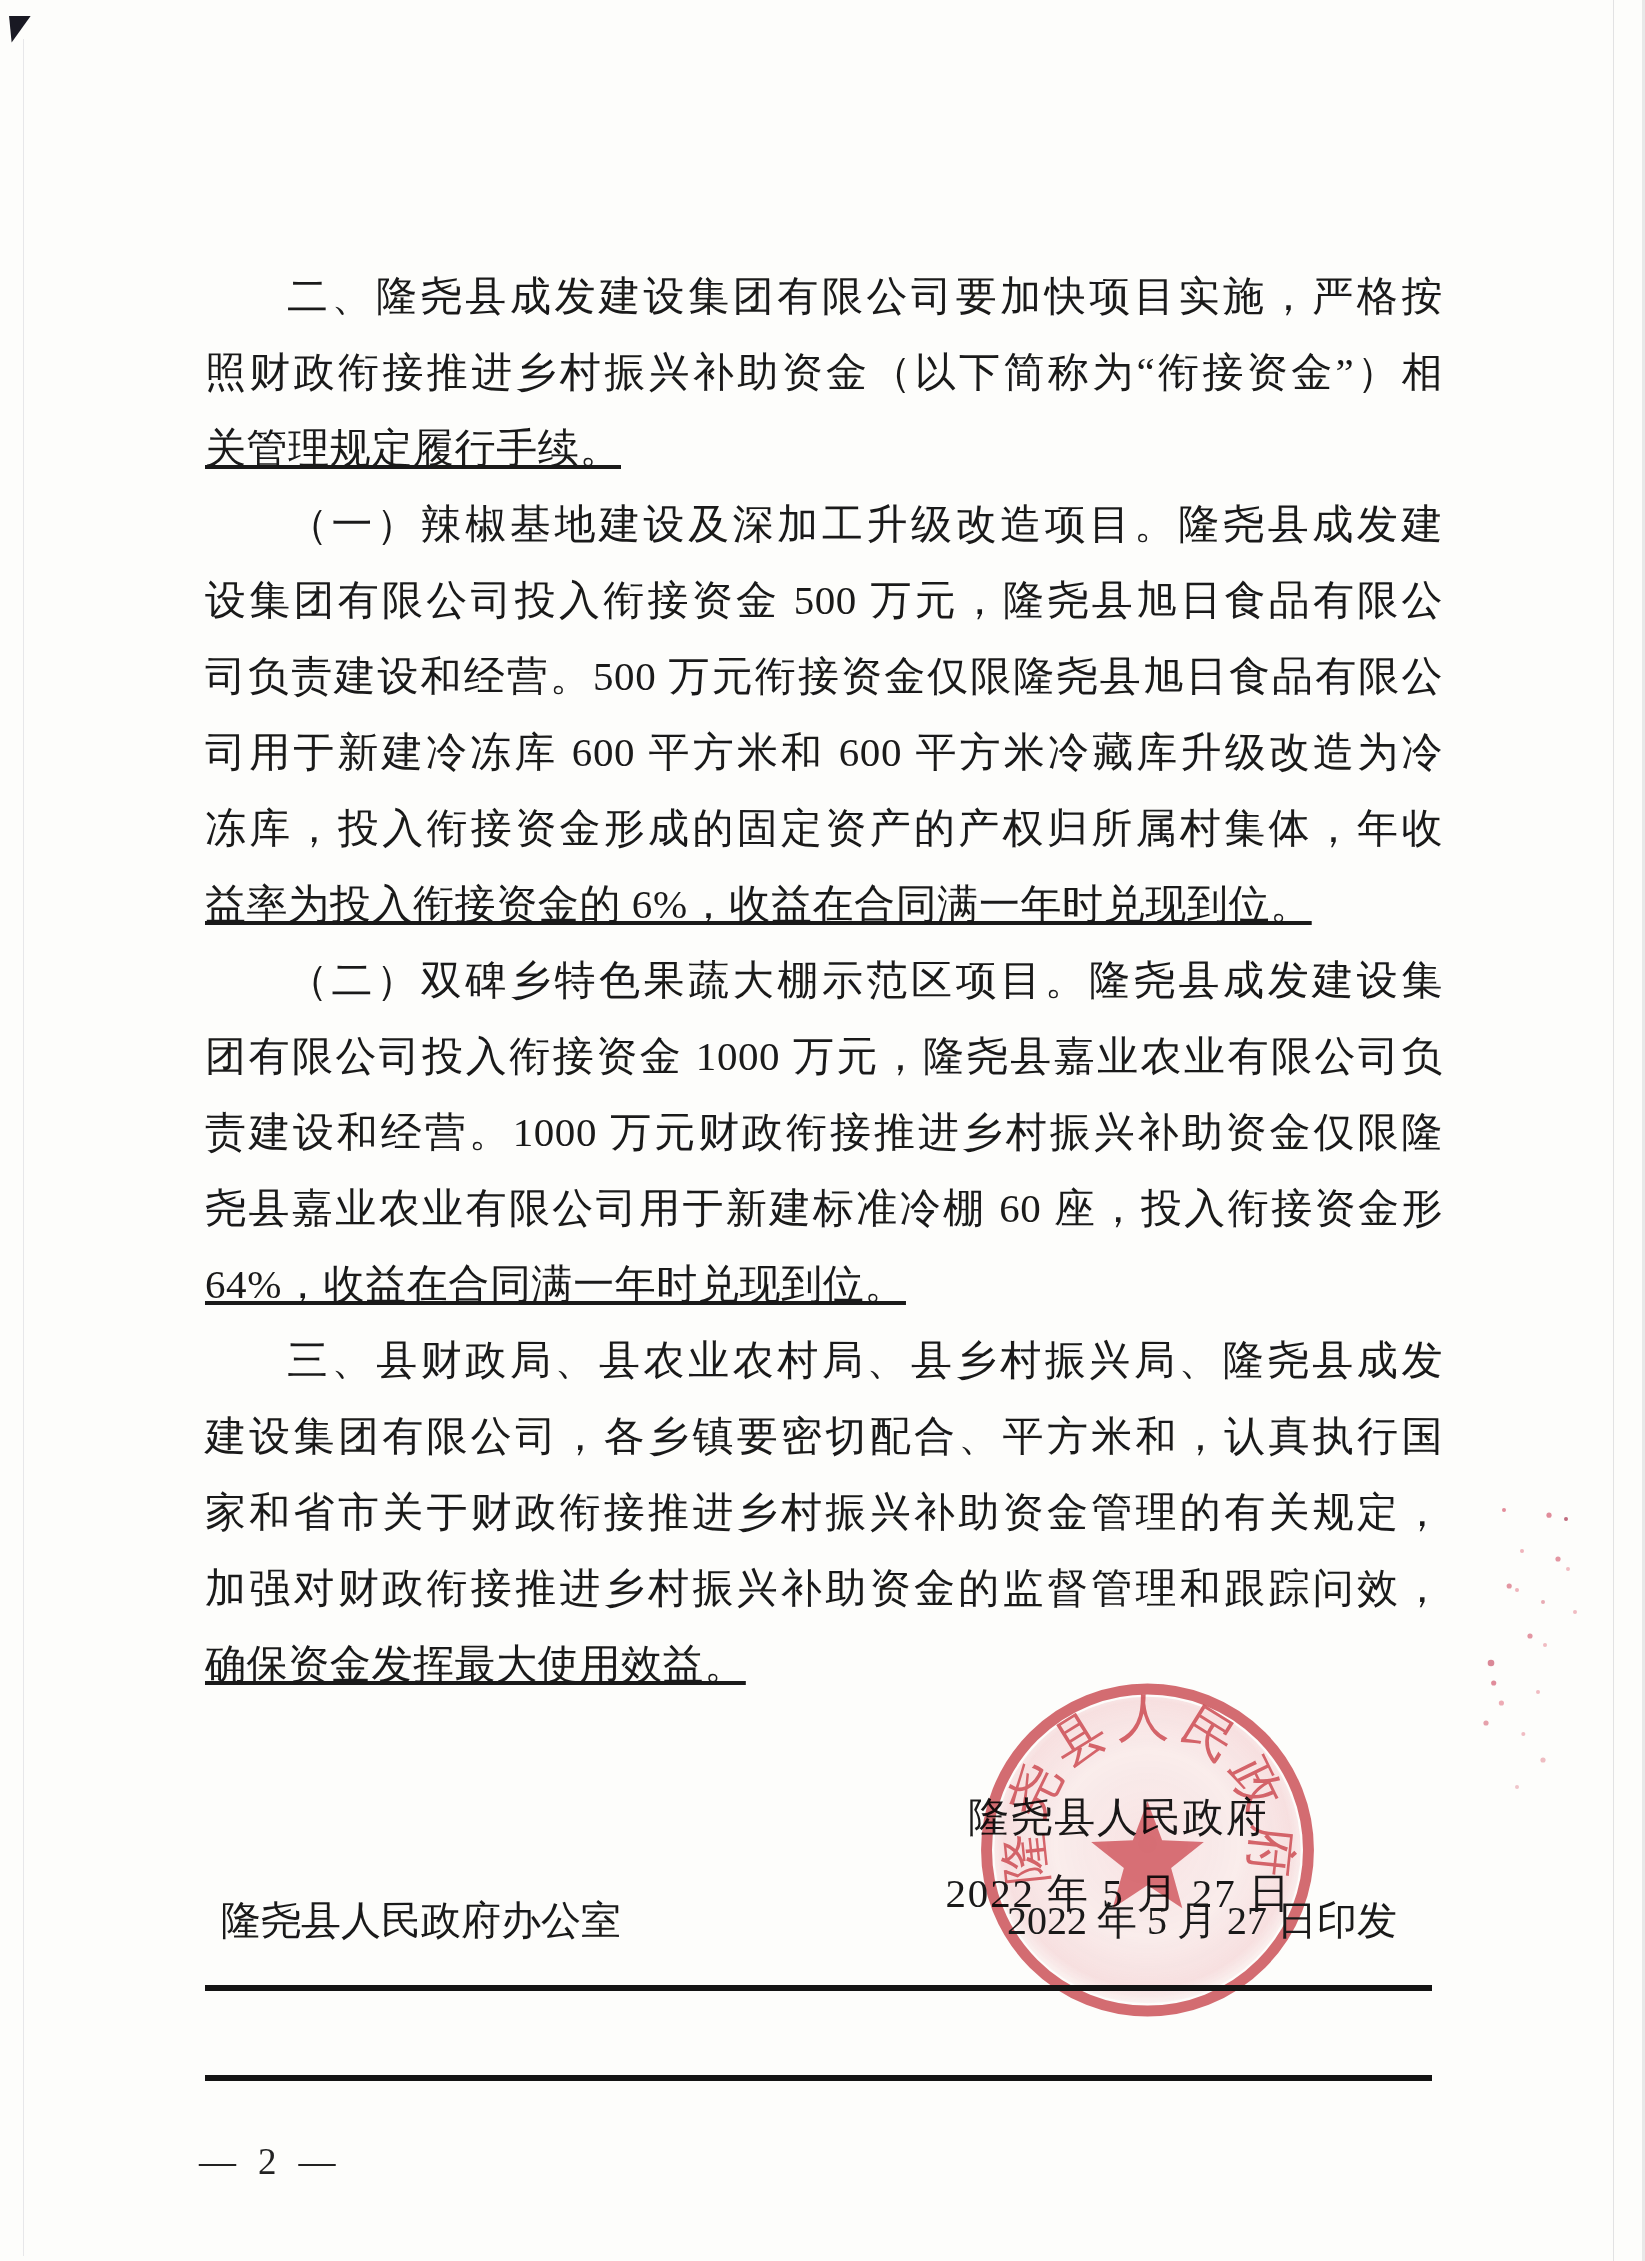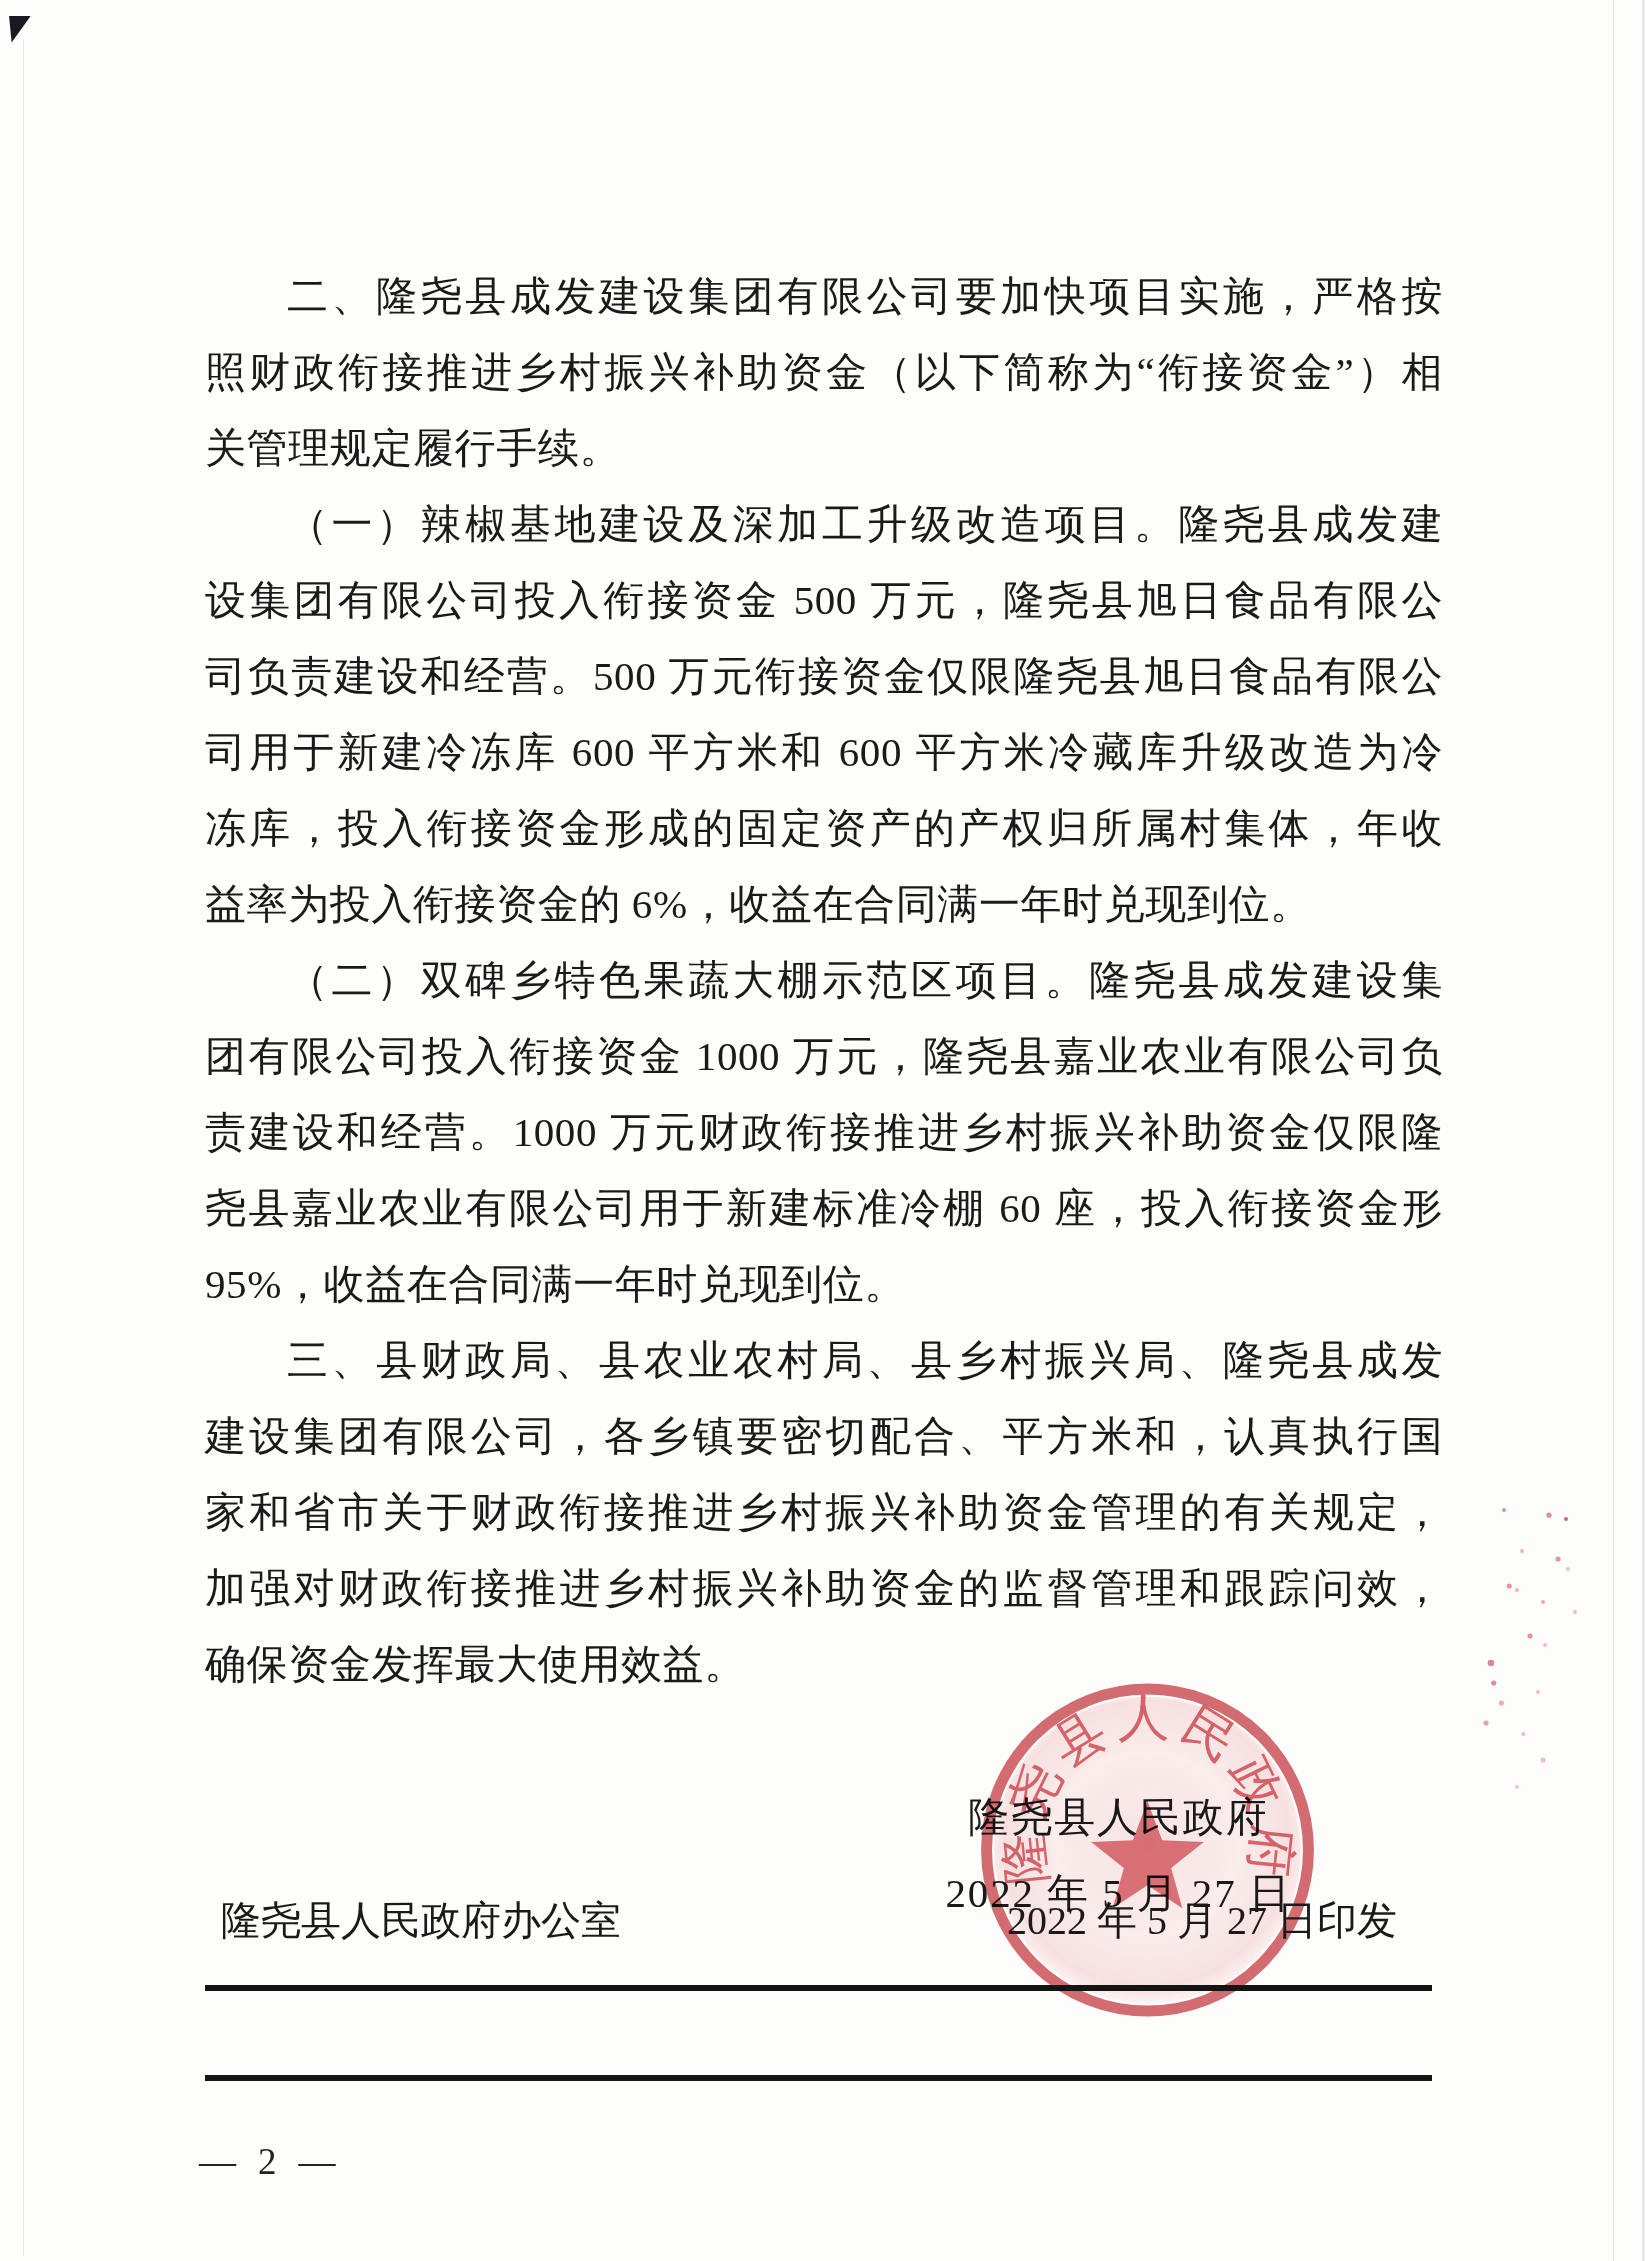--- a/index.html
+++ b/index.html
@@ -31,21 +31,21 @@
   }
   .ln{
     height:76px;line-height:76px;
     font-size:41px;
     white-space:nowrap;
     text-align:justify;
     text-align-last:justify;
     letter-spacing:0.6px;
   }
   .ln.ind{ text-indent:2em; }
-  .ln.end{ text-align-last:left; }
+  .ln.end{ text-align-last:left;text-decoration:underline; }
   
   .signature{
     position:absolute;left:935px;top:1779px;width:367px;
     text-align:center;
   }
   .signature .sig-ln{
     height:76px;line-height:76px;font-size:41px;letter-spacing:1.9px;
     white-space:nowrap;
   }
   
@@ -118,21 +118,21 @@
     <div class="ln ind">（一）辣椒基地建设及深加工升级改造项目。隆尧县成发建</div>
     <div class="ln">设集团有限公司投入衔接资金 500 万元，隆尧县旭日食品有限公</div>
     <div class="ln">司负责建设和经营。500 万元衔接资金仅限隆尧县旭日食品有限公</div>
     <div class="ln">司用于新建冷冻库 600 平方米和 600 平方米冷藏库升级改造为冷</div>
     <div class="ln">冻库，投入衔接资金形成的固定资产的产权归所属村集体，年收</div>
     <div class="ln end">益率为投入衔接资金的 6%，收益在合同满一年时兑现到位。</div>
     <div class="ln ind">（二）双碑乡特色果蔬大棚示范区项目。隆尧县成发建设集</div>
     <div class="ln">团有限公司投入衔接资金 1000 万元，隆尧县嘉业农业有限公司负</div>
     <div class="ln">责建设和经营。1000 万元财政衔接推进乡村振兴补助资金仅限隆</div>
     <div class="ln">尧县嘉业农业有限公司用于新建标准冷棚 60 座，投入衔接资金形</div>
-    <div class="ln end">95%，收益在合同满一年时兑现到位。</div>
+    <div class="ln end">64%，收益在合同满一年时兑现到位。</div>
     <div class="ln ind">三、县财政局、县农业农村局、县乡村振兴局、隆尧县成发</div>
     <div class="ln">建设集团有限公司，各乡镇要密切配合、平方米和，认真执行国</div>
     <div class="ln">家和省市关于财政衔接推进乡村振兴补助资金管理的有关规定，</div>
     <div class="ln">加强对财政衔接推进乡村振兴补助资金的监督管理和跟踪问效，</div>
     <div class="ln end">确保资金发挥最大使用效益。</div>
   </div>
 
   <div class="signature">
     <div class="sig-ln">隆尧县人民政府</div>
     <div class="sig-ln">2022 年 5 月 27 日</div>

